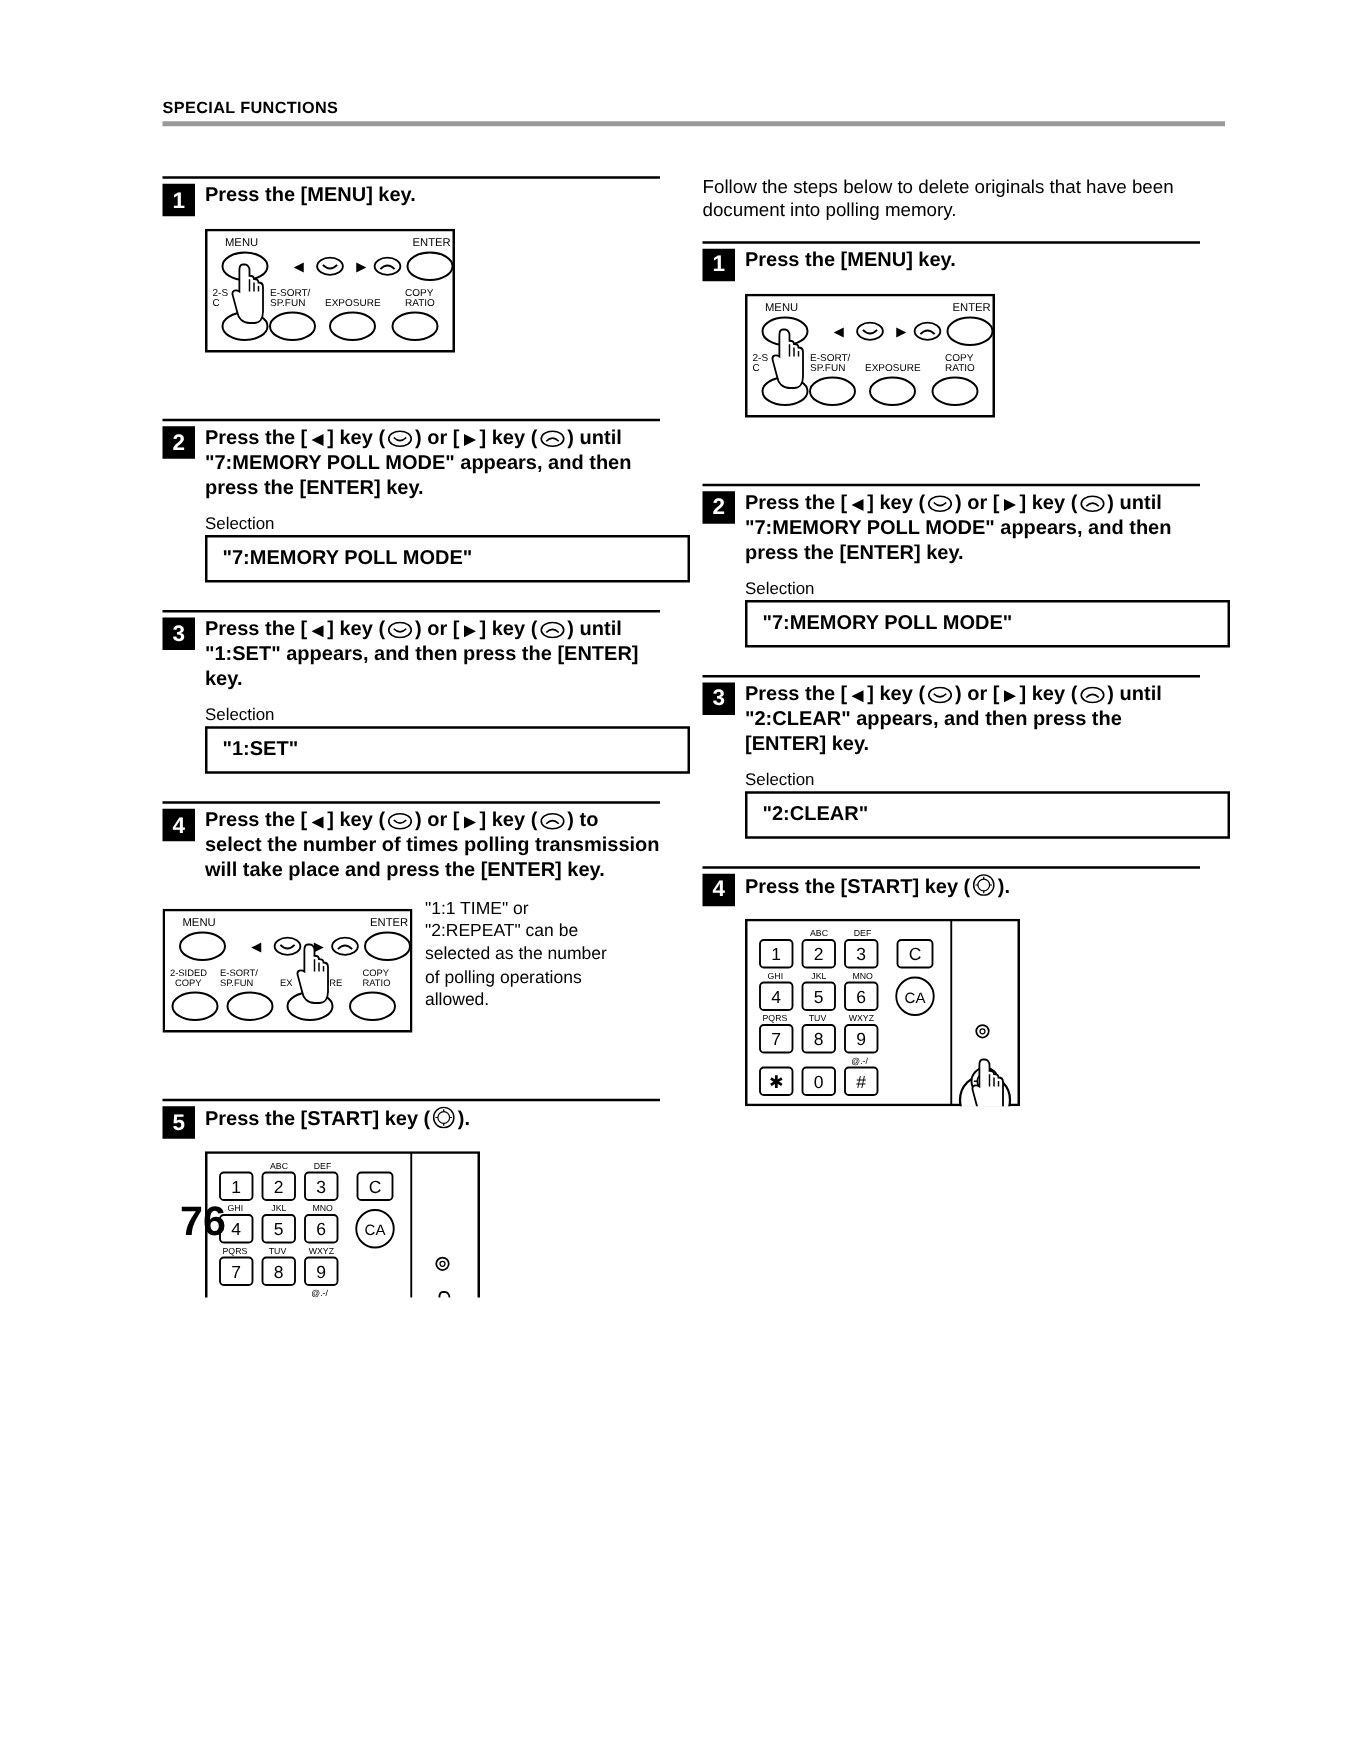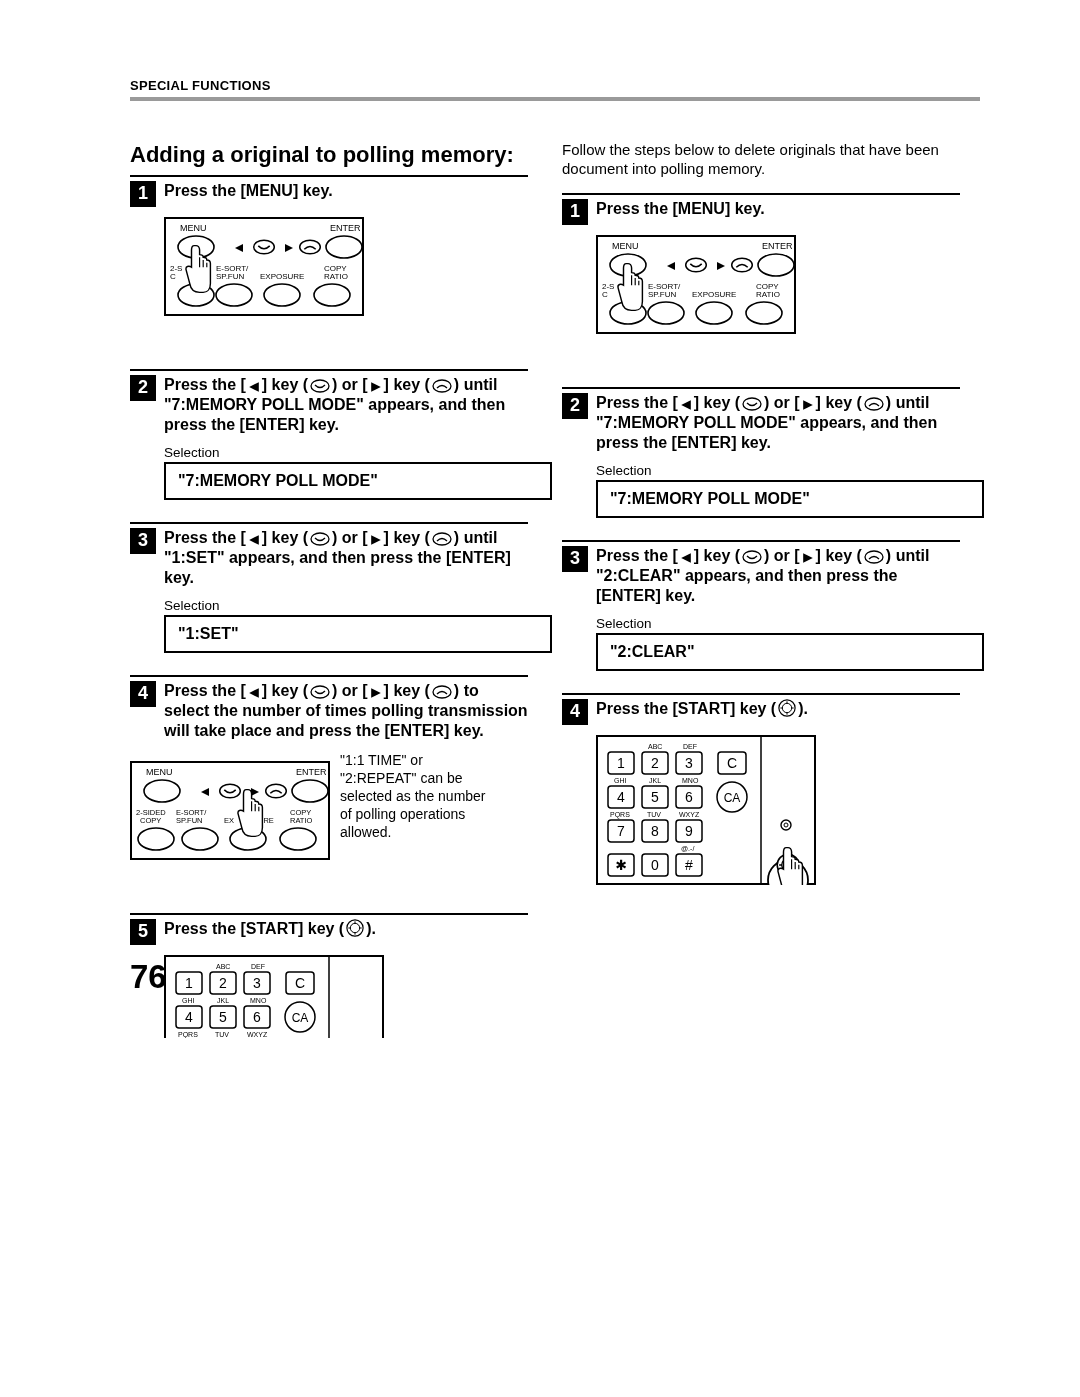--- a/index.html
+++ b/index.html
@@ -103,21 +103,21 @@
     display: inline-block;
     vertical-align: top;
   }
   .panel-row {
     display: flex;
     align-items: flex-start;
     margin: 10px 0 0 0;
   }
   .page-num {
     position: absolute;
-    left: 130px;
+    left: 144px;
     bottom: 42px;
     font-size: 33px;
     font-weight: bold;
   }
 </style>
 </head>
 <body>
 
 <svg width="0" height="0" style="position:absolute">
   <defs>
@@ -154,21 +154,20 @@
 </svg>
 
 <div class="page">
 
   <div class="running-head">SPECIAL FUNCTIONS</div>
   <div class="headrule"></div>
 
   <div class="columns">
 
     <div class="col">
-      <h2 class="section-title">Adding a original to polling memory:</h2>
 
       <hr class="steprule">
       <div class="step">
         <div class="step-head">
           <div class="step-num">1</div>
           <div class="step-title">Press the [MENU] key.</div>
         </div>
 
         <svg class="panel-svg" width="200" height="130" viewBox="0 0 200 130">
           <rect x="1" y="1" width="198" height="97" fill="#fff" stroke="#000" stroke-width="2"></rect>

